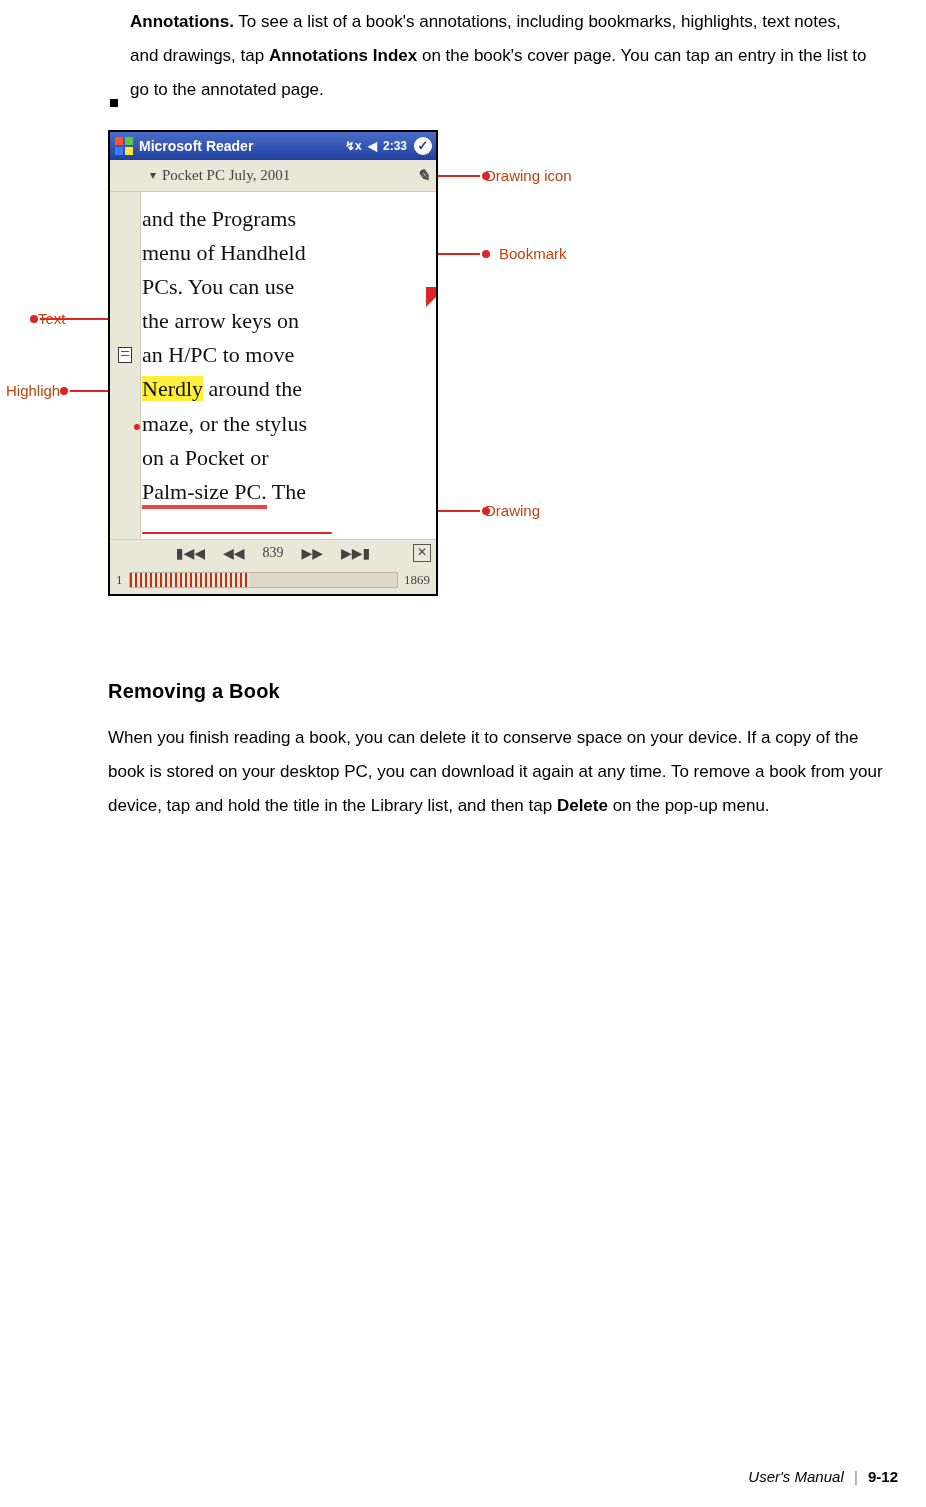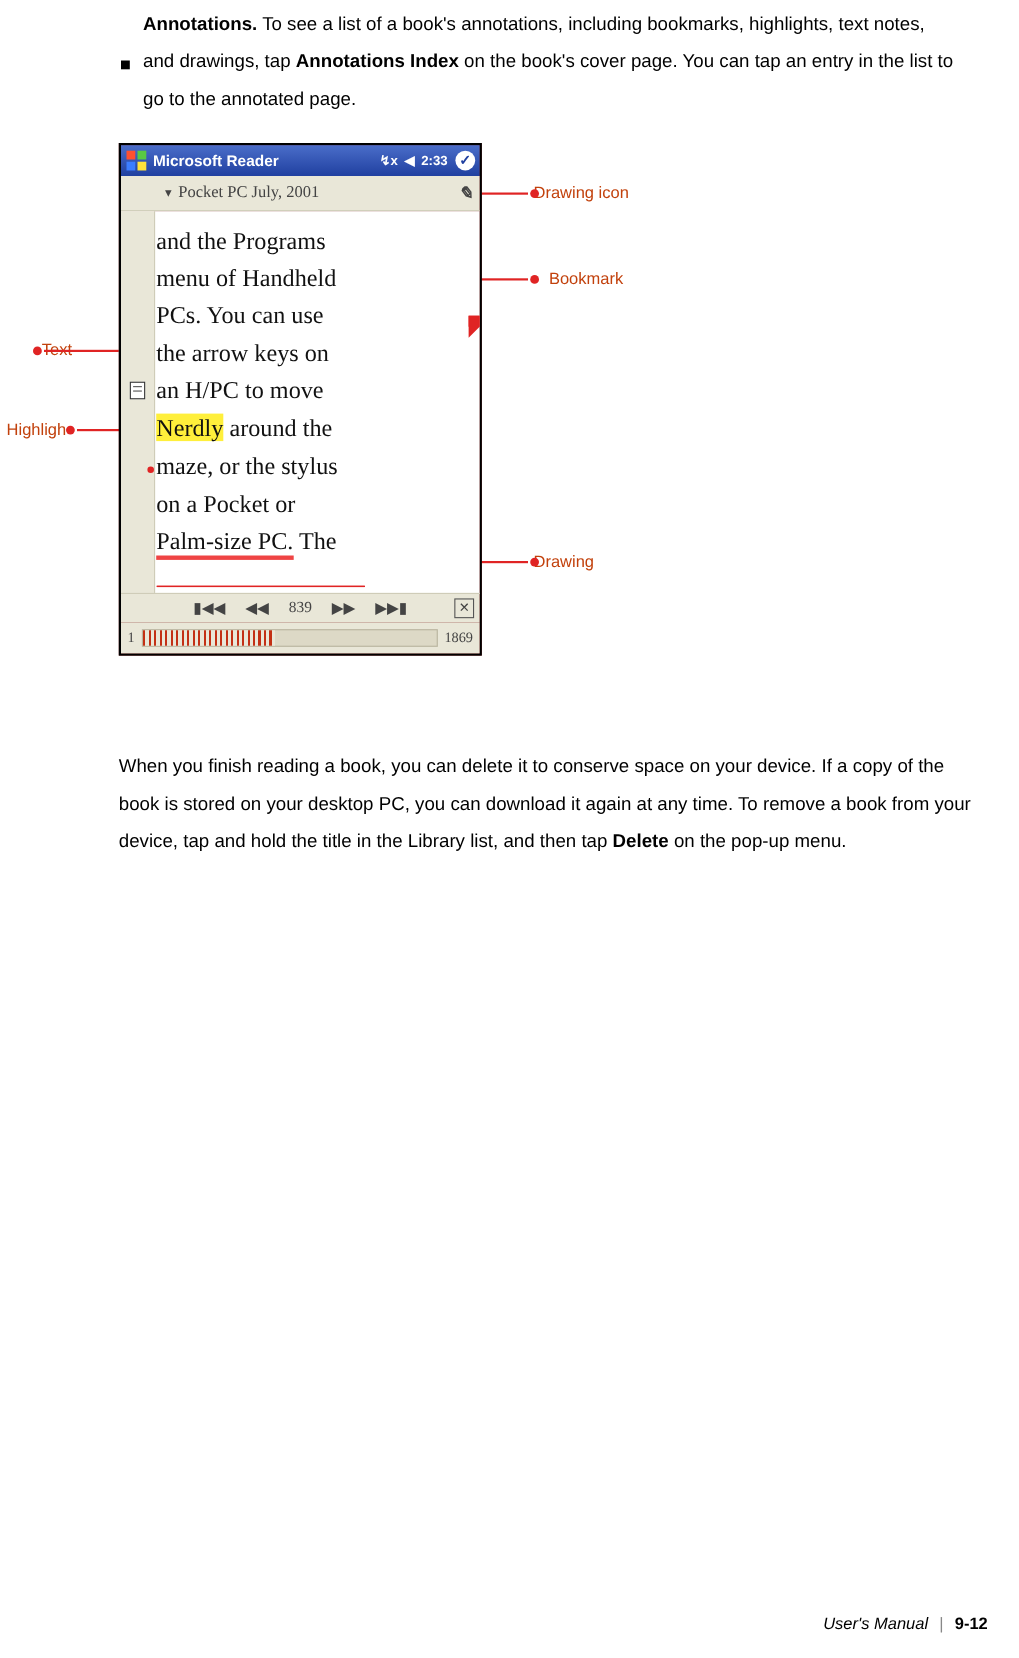--- a/index.html
+++ b/index.html
@@ -19,21 +19,21 @@
 
   
   .bullet-block {
     position: absolute;
     left: 110px;
     top: 5px;
     width: 760px;
   }
   .bullet-row {
     display: flex;
-    align-items: center;
+    align-items: flex-end;
   }
   .bullet-square {
     width: 8px;
     height: 8px;
     background: #000;
     flex: 0 0 8px;
     margin-top: 6px;
     margin-right: 12px;
   }
   .bullet-text {
@@ -397,20 +397,21 @@
         <div class="prog-track">
           <div class="prog-fill" style="width: 45%;"></div>
         </div>
         <span class="end">1869</span>
       </div>
 
     </div>
   </div>
 
   <div class="section2">
+    <div class="h2">Removing a Book</div>
     <div class="para">
       <span>When you finish reading a book, you can delete it to conserve space on your device. If a copy of the book is stored on your desktop PC, you can download it again at any time. To remove a book from your device, tap and hold the title in the Library list, and then tap </span><b>Delete</b><span> on the pop-up menu.</span>
     </div>
   </div>
 
   <div class="footer">
     <i>User's Manual</i>
     <span class="sep">|</span>
     <span class="pg">9-12</span>
   </div>

